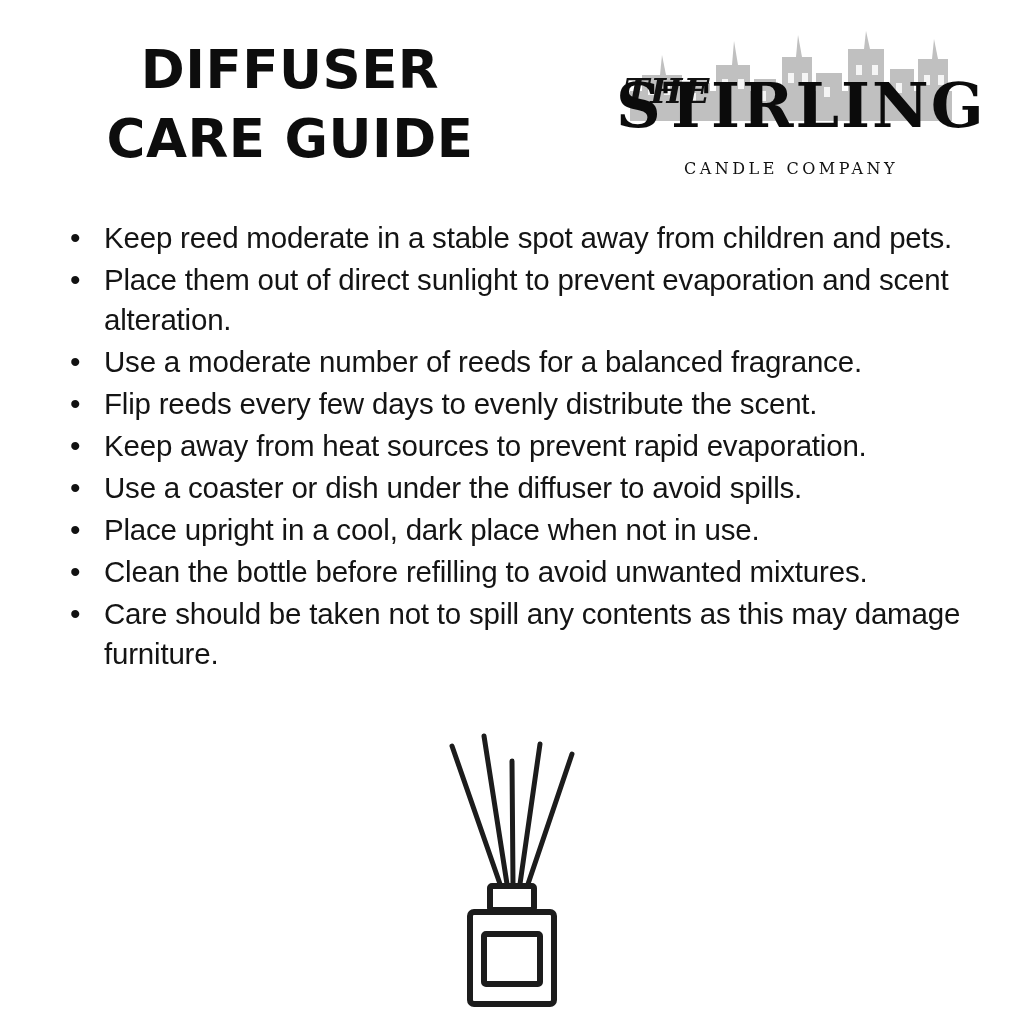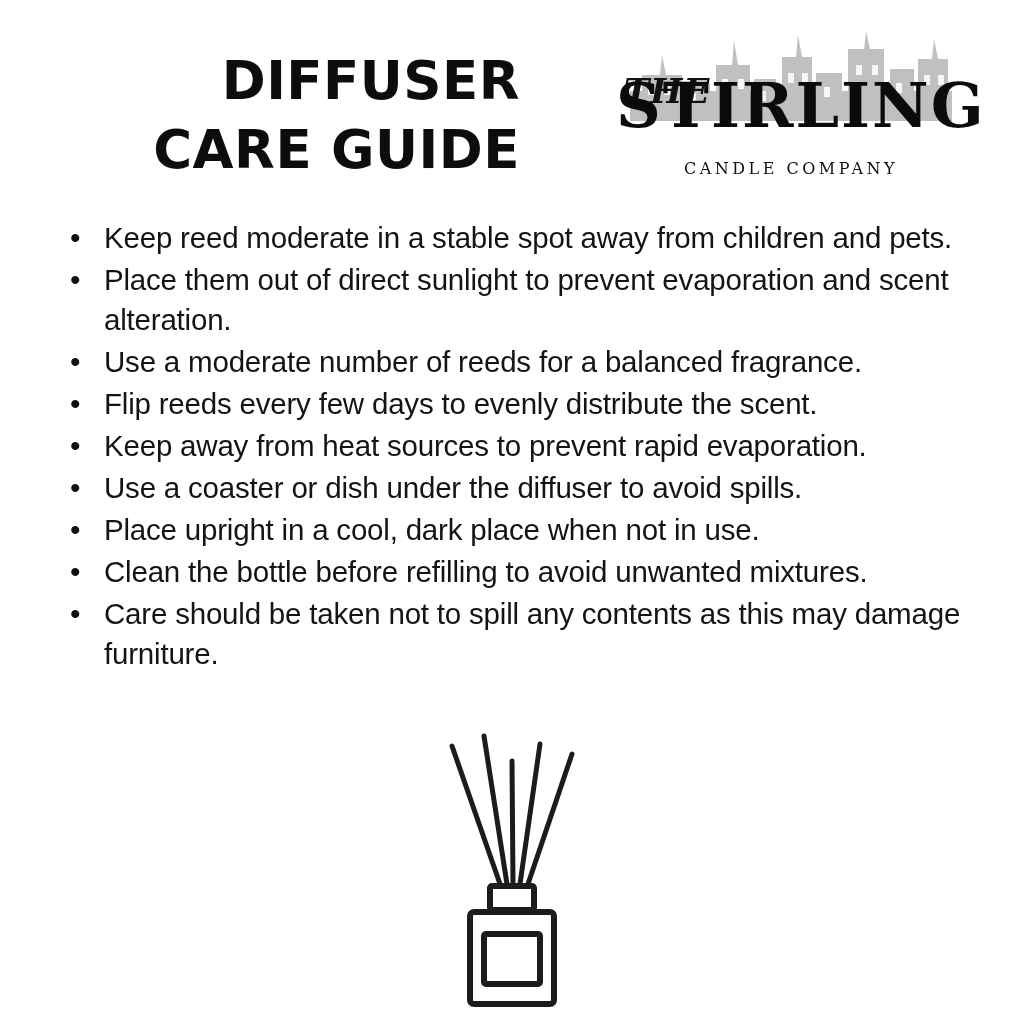--- a/index.html
+++ b/index.html
@@ -28,23 +28,23 @@
     position: absolute;
     top: 18px;
     left: 0;
     width: 1024px;
     height: 190px;
   }
 
   .title-block {
     position: absolute;
     left: 60px;
-    top: 29px;
+    top: 18px;
     width: 460px;
-    text-align: right;
+    text-align: center;
   }
   .title-line {
     font-family: "DejaVu Sans", sans-serif;
     font-weight: bold;
     font-size: 53px;
     letter-spacing: 0.5px;
     line-height: 1.30;
     color: #0d0d0d;
     white-space: nowrap;
   }

